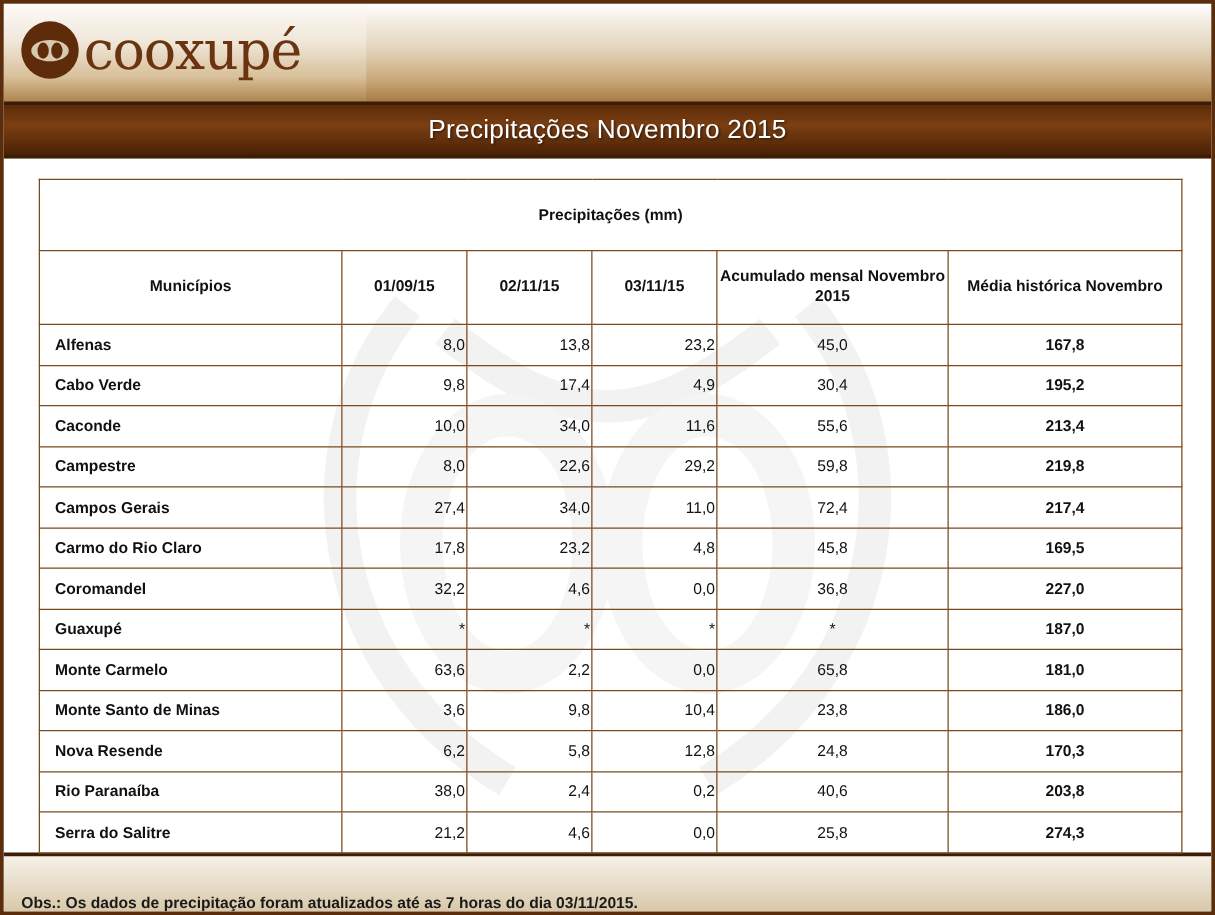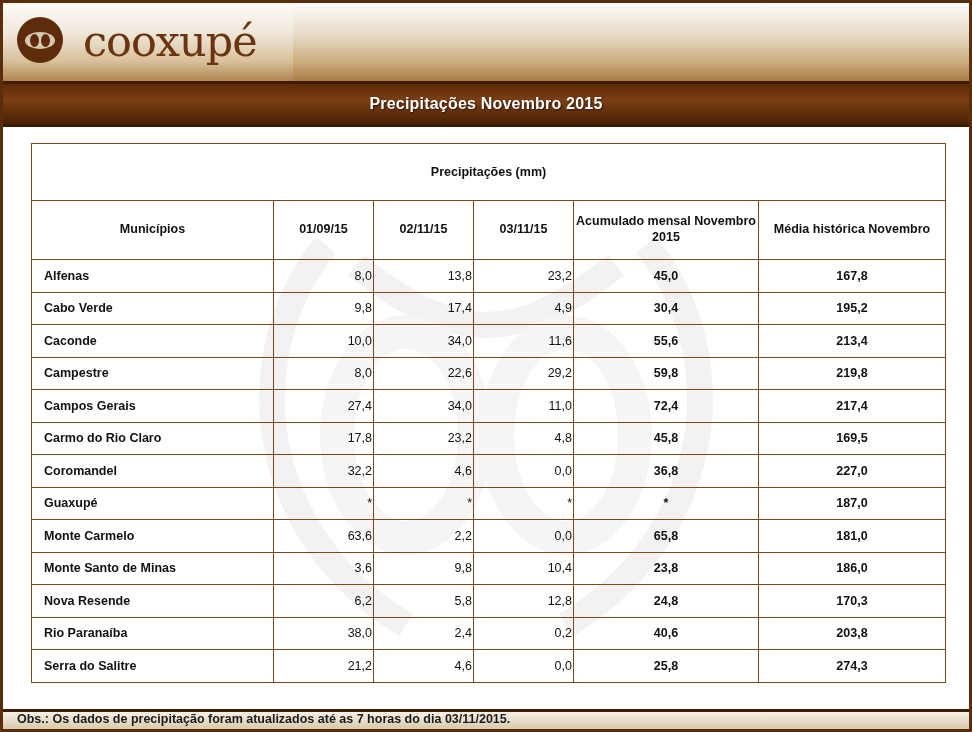--- a/index.html
+++ b/index.html
@@ -36,21 +36,21 @@
     left: 0; top: 0; bottom: 0;
     width: 290px;
     background: linear-gradient(to bottom, #fdfbf8 0%, #efe6d8 40%, #d8c09a 75%, #b0854f 100%);
   }
   .logo {
     position: absolute;
     left: 14px;
     top: 14px;
     display: flex;
     align-items: center;
-    gap: 20px;
+    gap: 4px;
   }
   .logo-mark {
     width: 46px;
     height: 46px;
     border-radius: 50%;
     background: #5e2c0a;
     position: relative;
     display: flex;
     align-items: center;
     justify-content: center;
@@ -86,22 +86,22 @@
   .title-bar {
     height: 40px;
     background: linear-gradient(to bottom, #5c2b08 0%, #7b3f13 40%, #4a2105 100%);
     border-bottom: 3px solid #3d1c05;
     display: flex;
     align-items: center;
     justify-content: center;
   }
   .title-bar .title {
     color: #ffffff;
-    font-size: 16px;
-    font-weight: bold;
+    font-size: 21px;
+    font-weight: normal;
     text-shadow: 1px 1px 2px rgba(0,0,0,0.6);
     letter-spacing: 0.2px;
   }
 
   
   .body-area {
     position: relative;
     height: 642px;
     background: #ffffff;
     padding: 16px 28px 0 28px;
@@ -156,21 +156,21 @@
     font-weight: bold;
     font-size: 12.5px;
     text-align: left;
   }
   td.num {
     text-align: right;
     font-size: 12.5px;
   }
   td.acc {
     text-align: center;
-    font-weight: bold;
+    font-weight: normal;
     font-size: 12.5px;
   }
   td.hist {
     text-align: center;
     font-weight: bold;
     font-size: 12.5px;
     color: #0b2fa0;
   }
 
   
@@ -180,25 +180,25 @@
   col.c3 { width: 100px; }
   col.c4 { width: 185px; }
   col.c5 { width: 187px; }
 
   
   .footer-bar {
     position: absolute;
     left: 0;
     right: 0;
     bottom: 0;
-    height: 20px;
+    height: 47px;
     background: linear-gradient(to bottom, #f6f1e8 0%, #e8ddca 50%, #d8c8a8 100%);
     border-top: 3px solid #3d1c05;
     display: flex;
-    align-items: flex-start;
+    align-items: flex-end;
     padding-left: 14px;
     box-sizing: border-box;
     margin-top: 40px;
   }
   .footer-bar .note {
     font-size: 12.5px;
     font-weight: bold;
     color: #1a1a1a;
   }
 </style>

